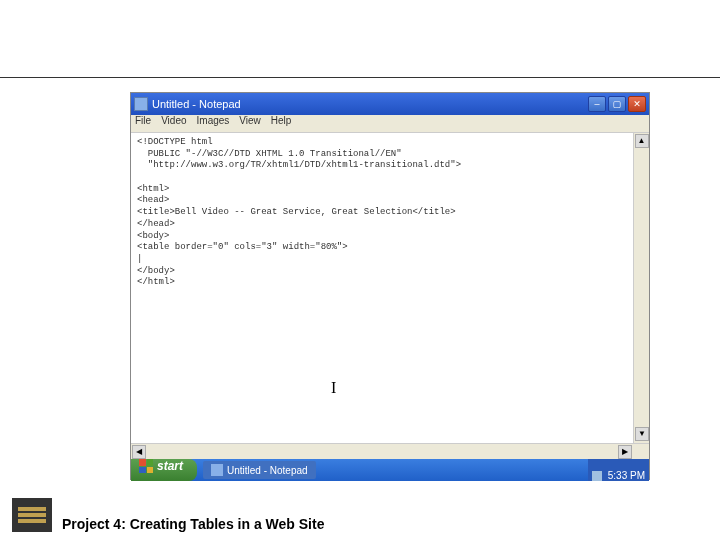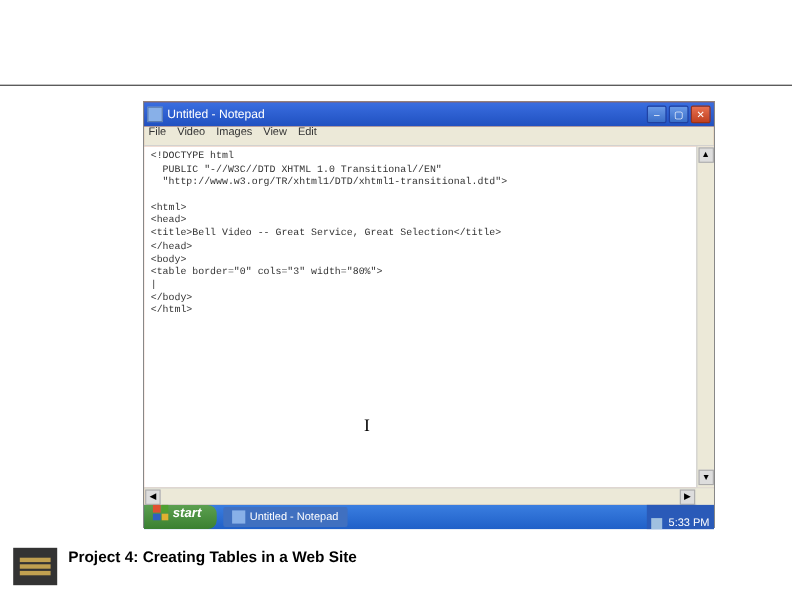--- a/index.html
+++ b/index.html
@@ -38,21 +38,21 @@
 
 .taskbar { height: 22px; background: linear-gradient(#3a7ee0, #2060c8); display: flex; align-items: center; }
 .start-btn { height: 22px; background: linear-gradient(#5ca050, #3a8030); color: #fff; font-style: italic; font-weight: bold; font-size: 12px; padding: 0 14px 0 8px; display: flex; align-items: flex-start; border-radius: 0 8px 8px 0; }
 .start-icon { width: 14px; height: 14px; margin-right: 4px; display: grid; grid-template-columns: 1fr 1fr; grid-template-rows: 1fr 1fr; gap: 1px; }
 .start-icon div:nth-child(1){background:#e05030}.start-icon div:nth-child(2){background:#50a030}.start-icon div:nth-child(3){background:#3060c0}.start-icon div:nth-child(4){background:#e0b030}
 .task-item { height: 18px; background: #4070c0; color: #fff; font-size: 10px; padding: 0 8px; margin-left: 6px; display: flex; align-items: center; border-radius: 2px; }
 .task-icon { width: 12px; height: 12px; background: #88b0e8; margin-right: 4px; }
 .tray { margin-left: auto; background: #2a5ab8; height: 22px; display: flex; align-items: flex-end; padding: 0 4px; color: #fff; font-size: 10px; gap: 6px; }
 .tray-icon { width: 10px; height: 10px; background: #a0c0e0; }
 
-.footer { position: absolute; bottom: 8px; left: 0; width: 588px; display: flex; align-items: flex-start; padding: 0 12px; }
+.footer { position: absolute; bottom: 8px; left: 0; width: 588px; display: flex; align-items: flex-end; padding: 0 12px; }
 .footer-logo { width: 40px; height: 34px; background: #333; margin-right: 10px; display: flex; flex-direction: column; align-items: center; justify-content: center; }
 .footer-logo-bar { width: 28px; height: 4px; background: #c0a050; margin: 1px 0; }
 .footer-text { font-size: 14px; font-weight: bold; }
 </style>
 </head>
 <body>
 
 <div class="header">
 </div>
 
@@ -64,21 +64,21 @@
       <div class="win-btn">–</div>
       <div class="win-btn">▢</div>
       <div class="win-btn win-close">✕</div>
     </div>
   </div>
   <div class="menubar">
     <span>File</span>
     <span>Video</span>
     <span>Images</span>
     <span>View</span>
-    <span>Edit</span>
+    <span>Help</span>
   </div>
   <div class="editor">
     <div class="editor-content">&lt;!DOCTYPE html
   PUBLIC "-//W3C//DTD XHTML 1.0 Transitional//EN"
   "http://www.w3.org/TR/xhtml1/DTD/xhtml1-transitional.dtd"&gt;
 
 &lt;html&gt;
 &lt;head&gt;
 &lt;title&gt;Bell Video -- Great Service, Great Selection&lt;/title&gt;
 &lt;/head&gt;

